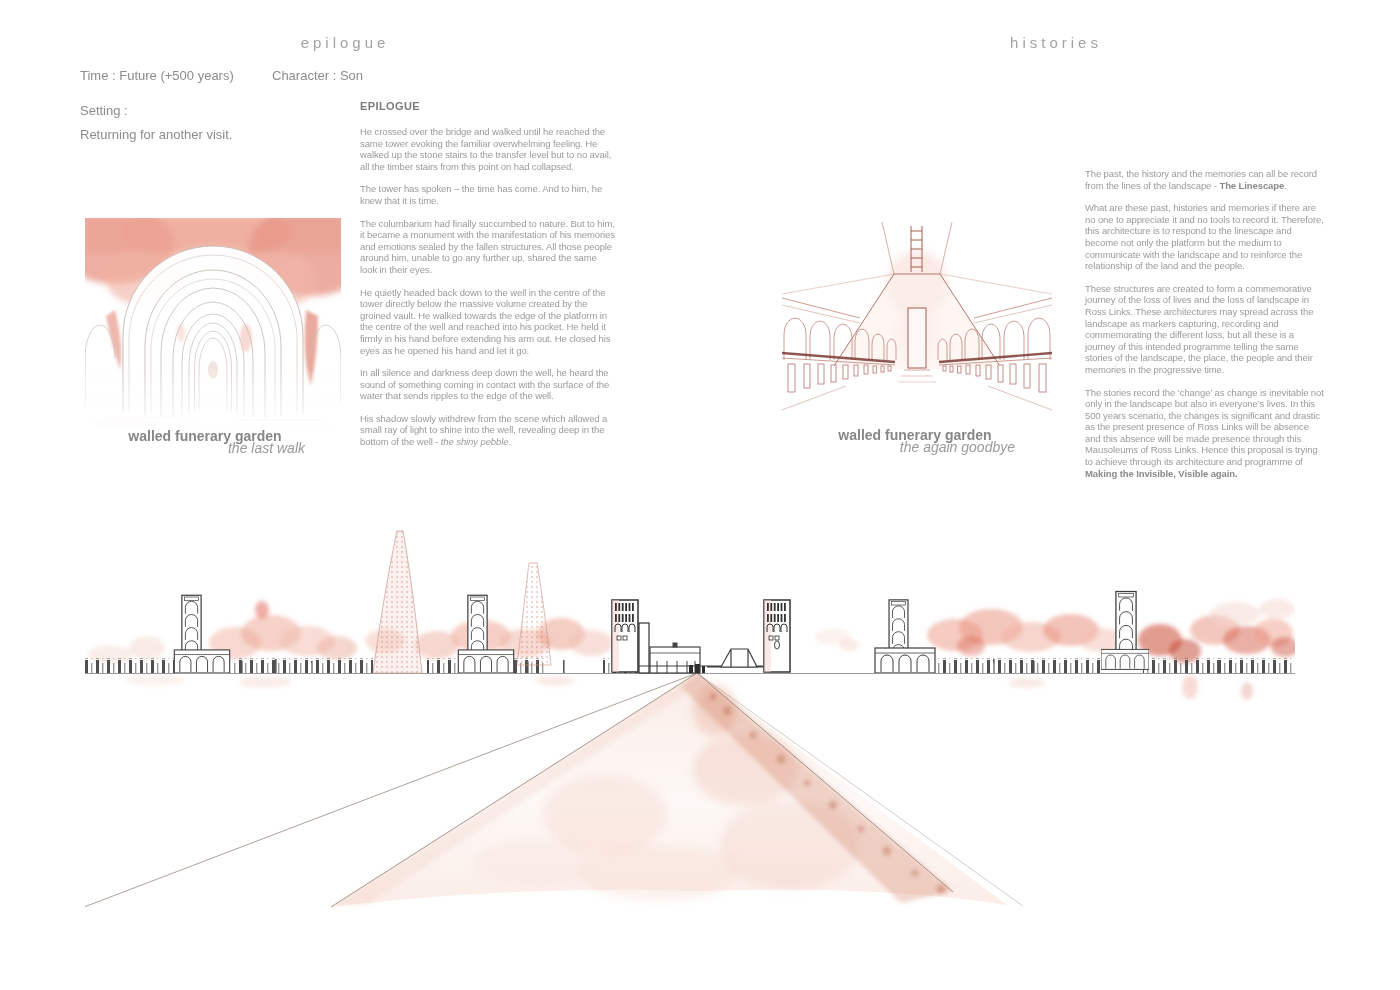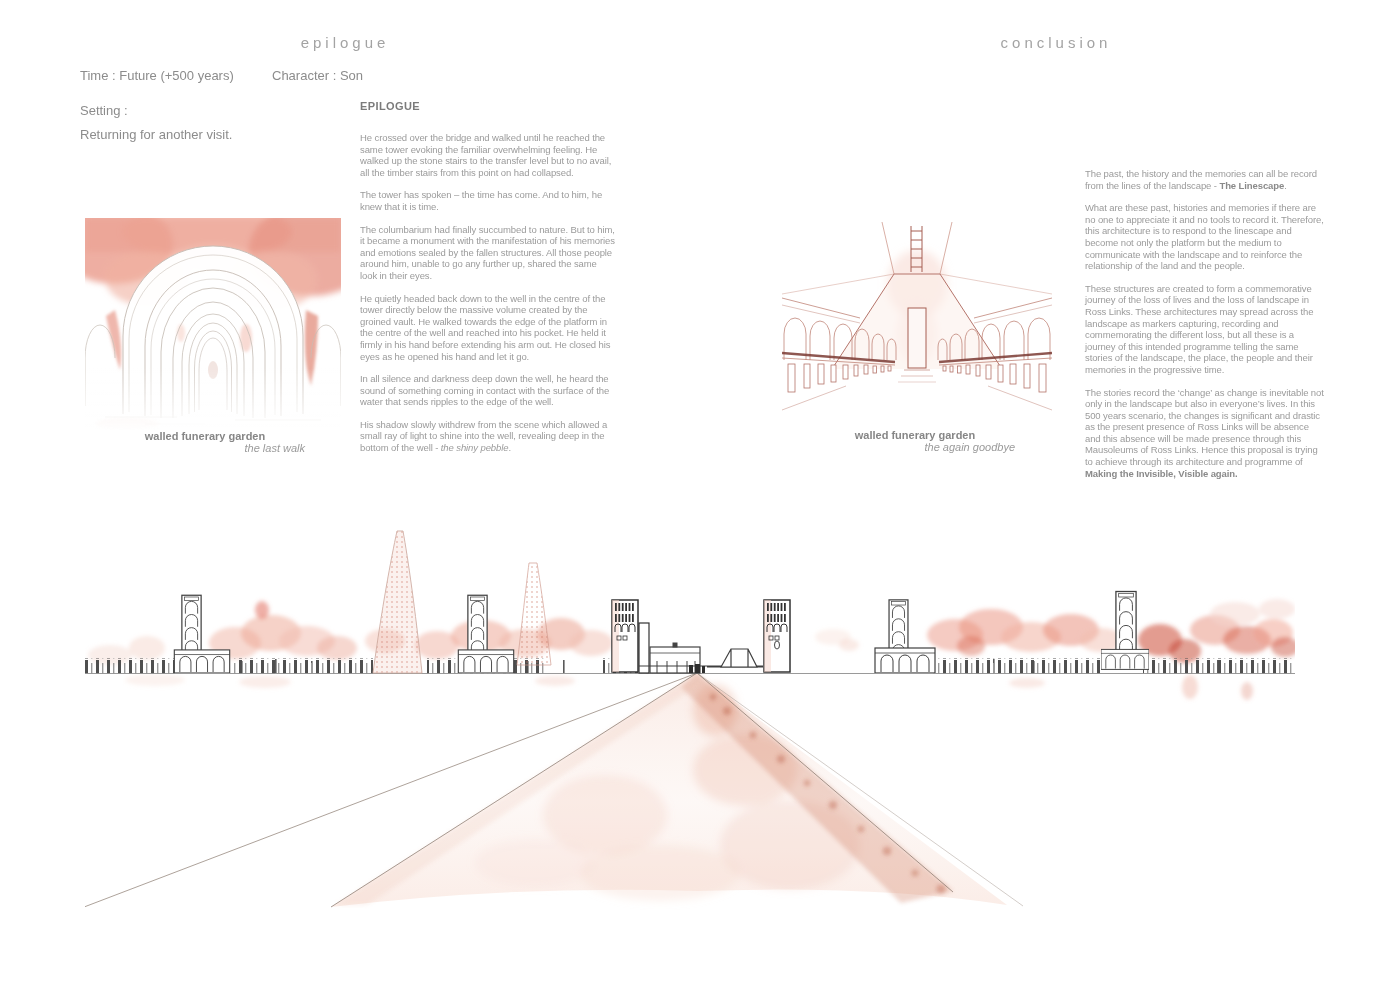--- a/index.html
+++ b/index.html
@@ -16,49 +16,49 @@
   .meta{position:absolute;font-size:13px;color:#8c8c8c;}
   .m-time{left:80px;top:68px;}
   .m-char{left:272px;top:68px;}
   .m-setlab{left:80px;top:103px;}
   .m-setval{left:80px;top:127px;}
   .story-head{
     position:absolute;left:360px;top:100px;font-size:11px;font-weight:bold;
     color:#7b7b7b;letter-spacing:.4px;
   }
   .story{
-    position:absolute;left:360px;top:132px;width:256px;
+    position:absolute;left:360px;top:126px;width:256px;
     font-size:9.5px;line-height:11.6px;color:#9b9b9b;letter-spacing:-0.1px;
   }
   .story p{margin:0 0 11px 0;}
   .concl{
     position:absolute;left:1085px;top:168px;width:240px;
     font-size:9.5px;line-height:11.6px;color:#9b9b9b;letter-spacing:-0.1px;
   }
   .concl p{margin:0 0 11px 0;}
   .bold{font-weight:bold;color:#8a8a8a;}
   .ital{font-style:italic;}
   .fig{position:absolute;}
   .fig-left{left:85px;top:218px;width:256px;height:212px;}
   .fig-right{left:782px;top:222px;width:270px;height:205px;}
-  .fig-caption{position:absolute;text-align:center;font-size:11px;line-height:12px;}
+  .fig-caption{position:absolute;text-align:center;font-size:14px;line-height:12px;}
   .cap-left{left:105px;top:430px;width:200px;}
   .cap-right{left:815px;top:429px;width:200px;}
   .cap-title{font-weight:bold;color:#868686;display:block;}
   .cap-sub{font-style:italic;color:#9a9a9a;display:block;text-align:right;}
   .pano{position:absolute;left:85px;top:515px;width:1210px;height:400px;}
   svg{display:block;}
 </style>
 </head>
 <body>
 
 <div class="page">
 
   <div class="section-title st-left">epilogue</div>
-  <div class="section-title st-right">conclusion</div>
+  <div class="section-title st-right">histories</div>
 
   <div class="meta m-time">Time : Future (+500 years)</div>
   <div class="meta m-char">Character : Son</div>
   <div class="meta m-setlab">Setting :</div>
   <div class="meta m-setval">Returning for another visit.</div>
 
   <div class="fig fig-left">
     <svg width="256" height="212" viewBox="0 0 256 212">
       <defs>
         <filter id="b3" x="-40%" y="-40%" width="180%" height="180%">

